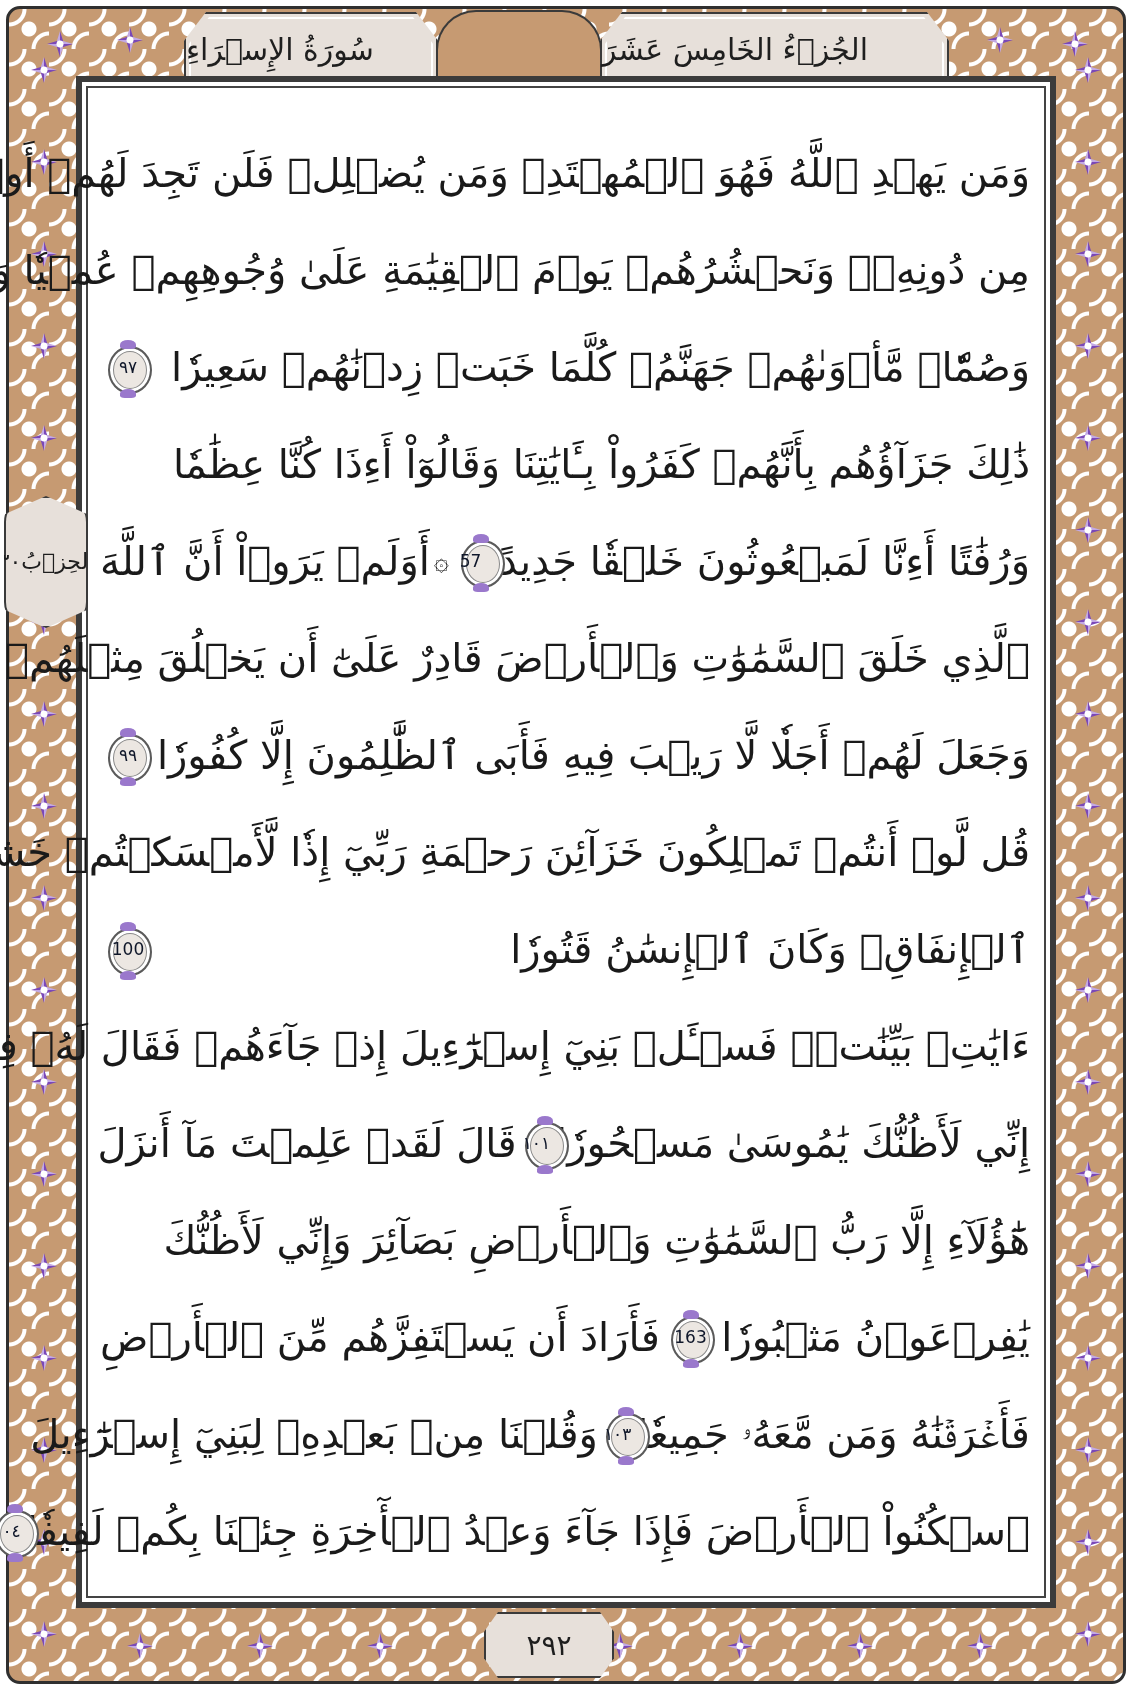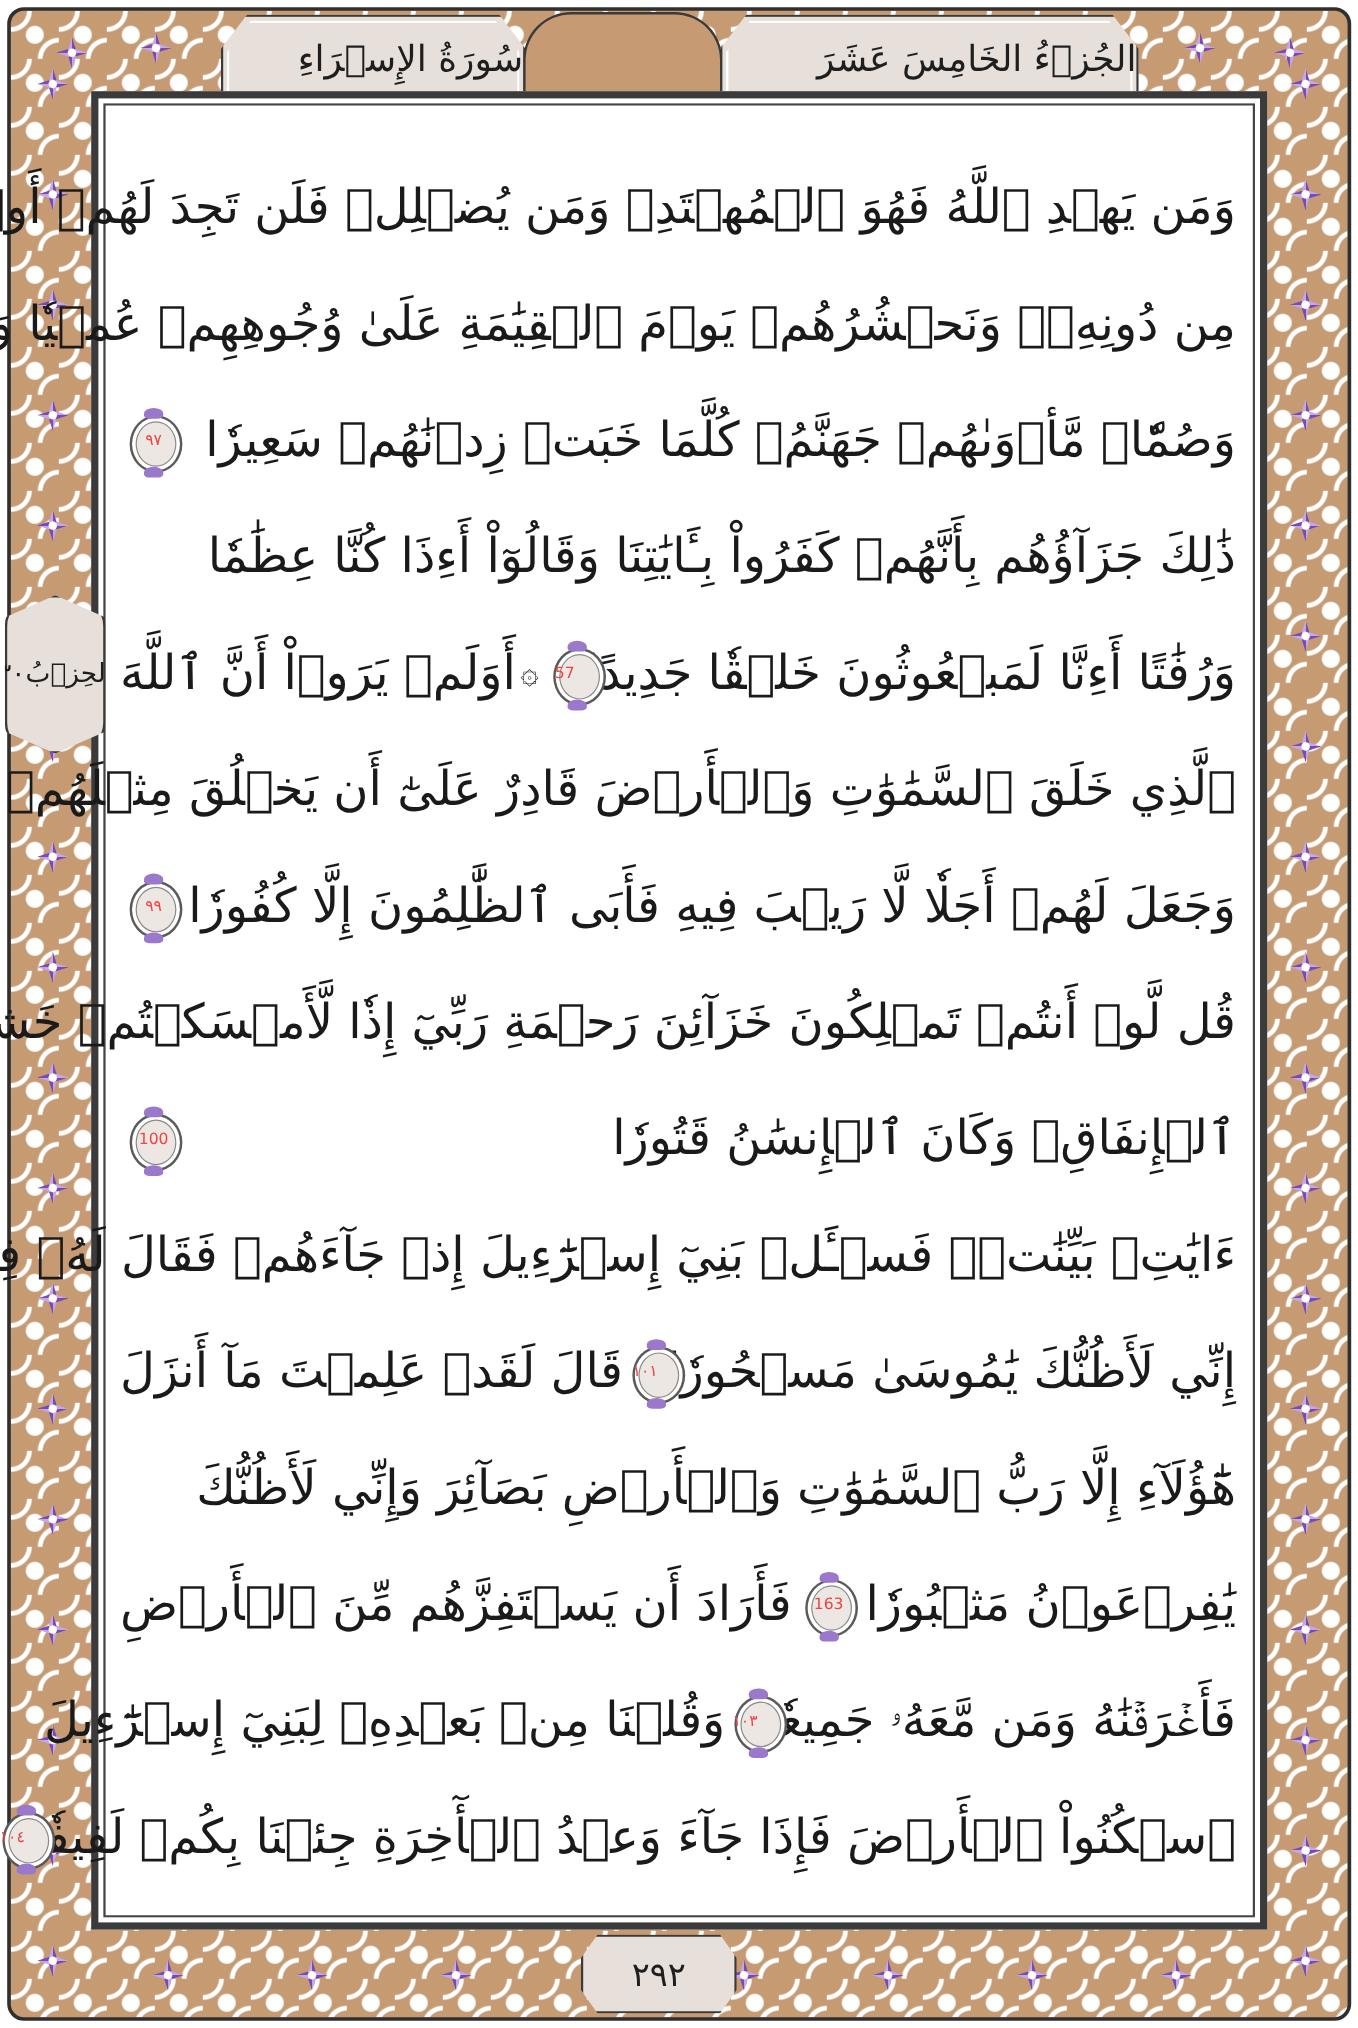--- a/index.html
+++ b/index.html
@@ -40,21 +40,21 @@
   
   .header-band {
     position: absolute; left: 80px; top: 6px; width: 972px; height: 76px;
   }
   .cartouche {
     position: absolute; top: 6px; height: 70px;
     background: #e7e0da;
     border: 2px solid #3a3a3a;
     border-bottom: none;
     clip-path: polygon(22px 0, calc(100% - 22px) 0, 100% 40%, 100% 100%, 0 100%, 0 40%);
-    display: flex; align-items: center; justify-content: flex-end;
+    display: flex; align-items: center; justify-content: flex-start;
   }
   .cartouche-inner {
     position: absolute; inset: 3px 3px 0 3px;
     border: 2px solid #ffffff;
     border-bottom: none;
     clip-path: polygon(20px 0, calc(100% - 20px) 0, 100% 40%, 100% 100%, 0 100%, 0 40%);
   }
   .header-text {
     position: relative; z-index: 2;
     font-family: "DejaVu Sans", sans-serif;
@@ -108,21 +108,21 @@
     box-shadow: inset 0 0 0 3px #ffffff, inset 0 0 0 4px #8a8a8a;
   }
   .ayah-marker::after {
     content: ""; position: absolute; left: 14px; top: 0; width: 16px; height: 9px;
     border-radius: 50% 50% 30% 30%;
     background: #9a78cc;
     box-shadow: 0 49px 0 0 #9a78cc;
   }
   .ayah-num {
     position: relative; z-index: 2;
-    font-size: 13px; color: #ef4444; direction: rtl; line-height: 1;
+    font-size: 17px; color: #0f172a; direction: rtl; line-height: 1;
   }
   .hizb-star { font-size: 26px; color: #222; margin: 0 4px; }
 
   
   .hizb-box {
     position: absolute; left: 4px; top: 496px; width: 80px; height: 128px;
     background: #e7e0da;
     border: 2px solid #3a3a3a;
     border-radius: 26px;
     clip-path: polygon(50% 0, 100% 14%, 100% 86%, 50% 100%, 0 86%, 0 14%);

